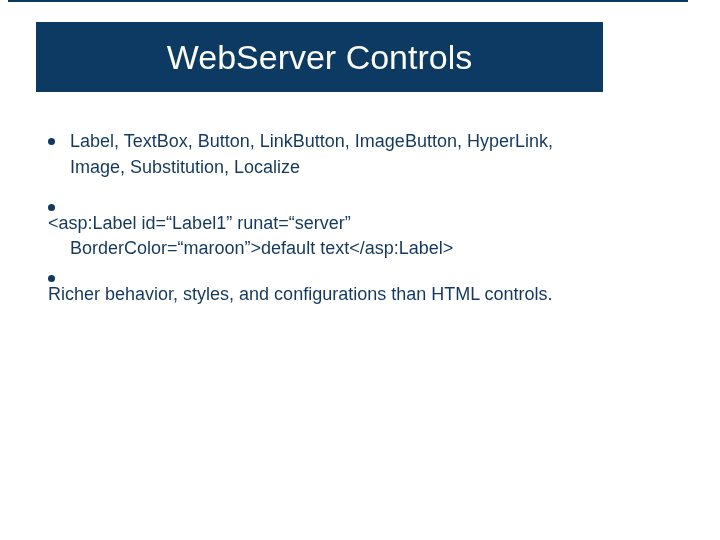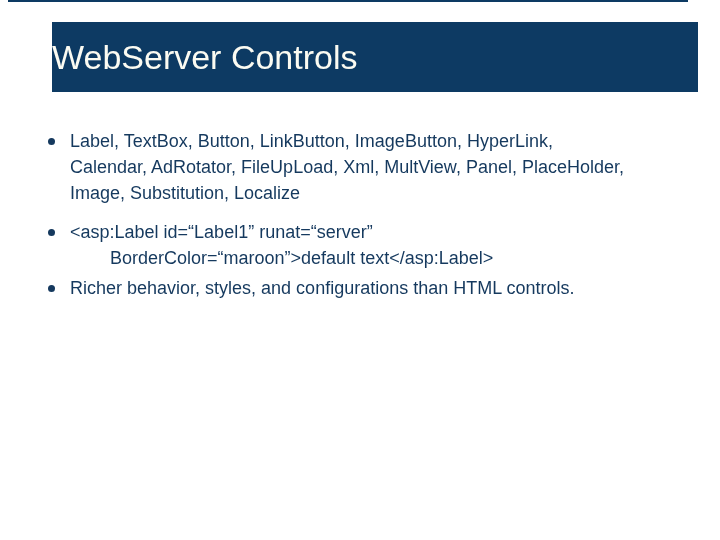--- a/index.html
+++ b/index.html
@@ -21,26 +21,26 @@
     background:#ffffff;
   }
   .top-rule{
     position:absolute;
     left:8px;top:0;
     width:680px;height:2px;
     background:var(--accent);
   }
   .title-bar{
     position:absolute;
-    left:52px;top:22px;
-    width:646px;height:70px;
+    left:36px;top:22px;
+    width:567px;height:70px;
     background:var(--accent);
     display:flex;
     align-items:center;
-    justify-content:flex-start;
+    justify-content:center;
   }
   .title-bar .slide-title{
     color:var(--title-color);
     font-size:34px;
     letter-spacing:0px;
     white-space:nowrap;
   }
   .content{
     position:absolute;
     left:0;top:129px;
@@ -59,42 +59,41 @@
     background:var(--text);
     margin-top:9px;
     margin-right:15px;
   }
   .bullet-text{
     color:var(--text);
     font-size:18px;
     line-height:25.8px;
   }
   .bullet-line{white-space:nowrap;}
-  .bullet-line.indent{margin-left:40px;}
-  .bullet-item + .bullet-item{margin-top:14px;}
+  .bullet-line.indent{margin-left:22px;}
+  .bullet-item + .bullet-item{margin-top:14px;flex-direction:column;}
   .bullet-item.last{margin-top:4px;}
 </style>
 </head>
 <body>
 
 <div class="slide">
 
   <div class="top-rule"></div>
 
   <div class="title-bar">
     <span class="slide-title">WebServer Controls</span>
   </div>
 
   <div class="content">
 
     <div class="bullet-item">
       <span class="bullet-dot"></span>
       <div class="bullet-text">
         <div class="bullet-line">Label, TextBox, Button, LinkButton, ImageButton, HyperLink,</div>
-        <div class="bullet-line">Calendar, AdRotator, FileUpLoad, Xml, MultView, Panel, PlaceHolder,</div>
         <div class="bullet-line">Image, Substitution, Localize</div>
       </div>
     </div>
 
     <div class="bullet-item">
       <span class="bullet-dot"></span>
       <div class="bullet-text">
         <div class="bullet-line">&lt;asp:Label id=“Label1” runat=“server”</div>
         <div class="bullet-line indent">BorderColor=“maroon”&gt;default text&lt;/asp:Label&gt;</div>
       </div>

